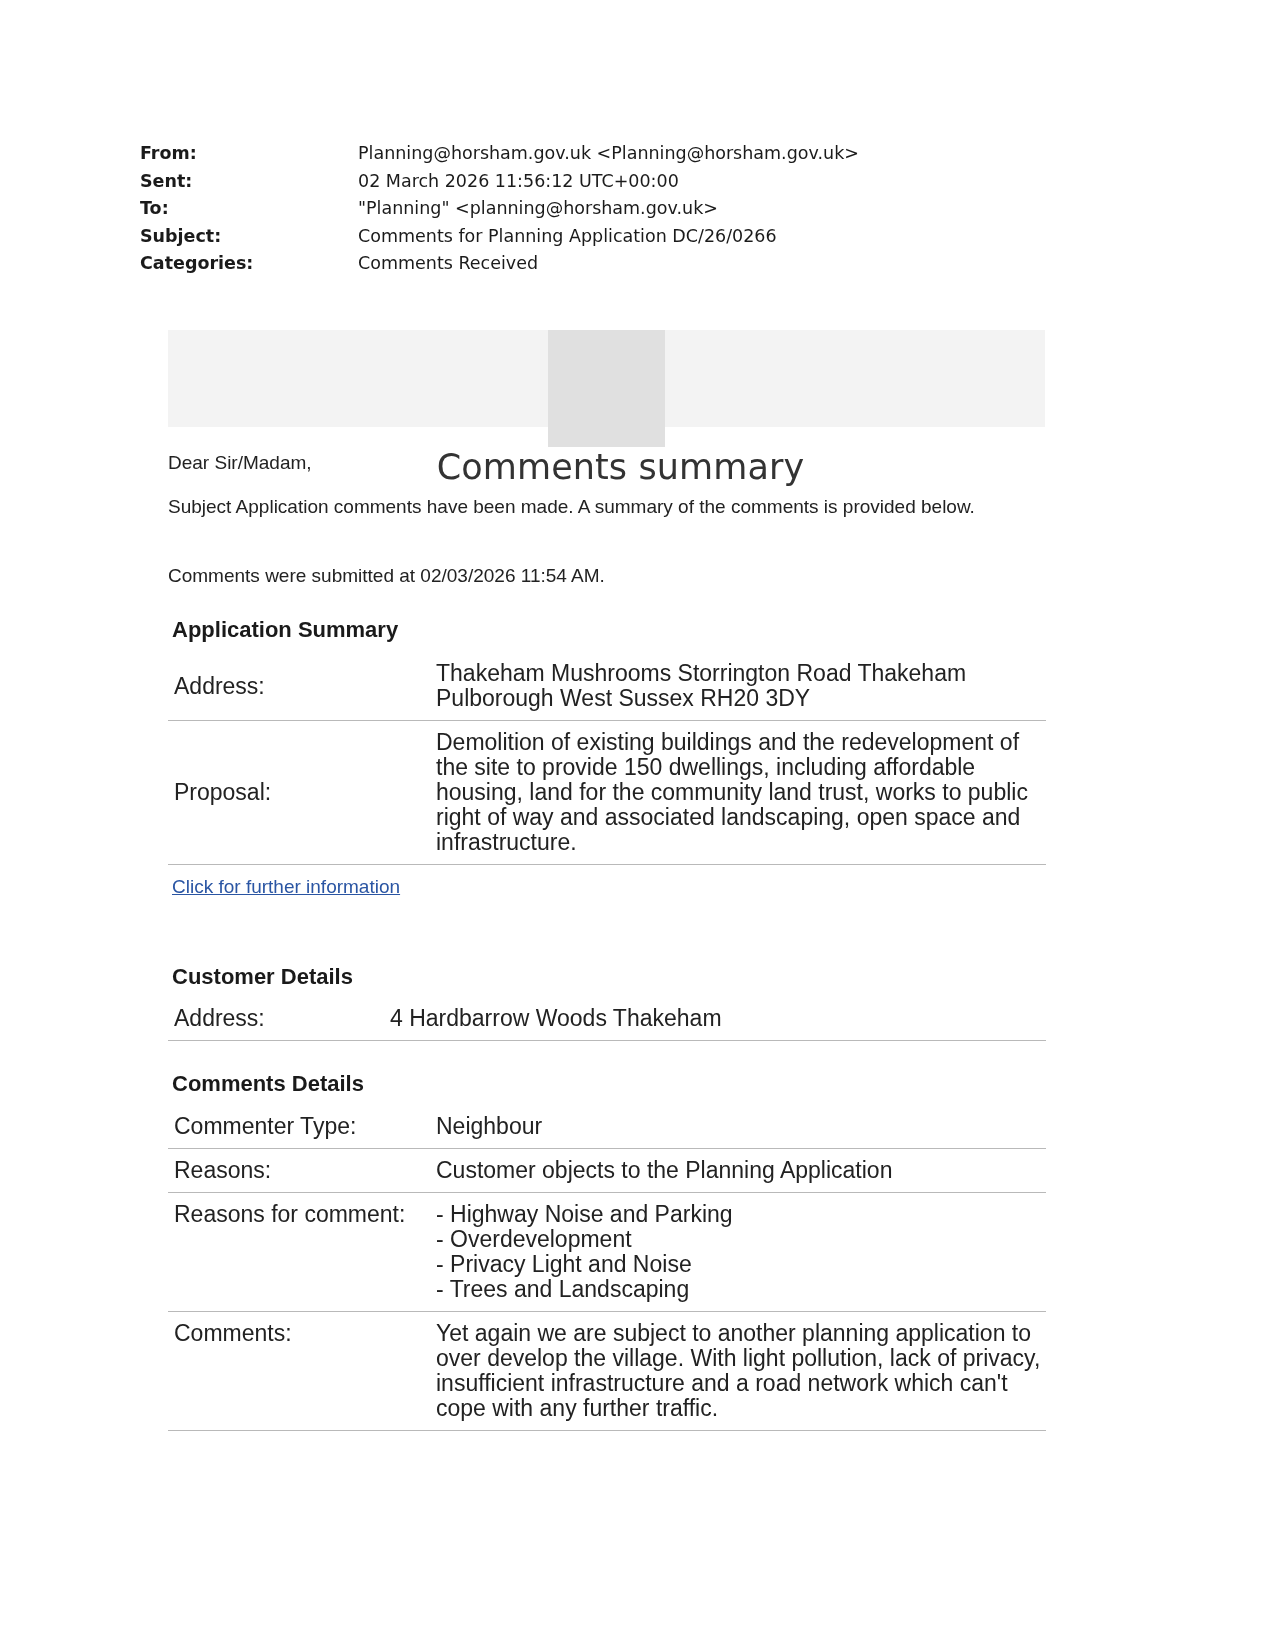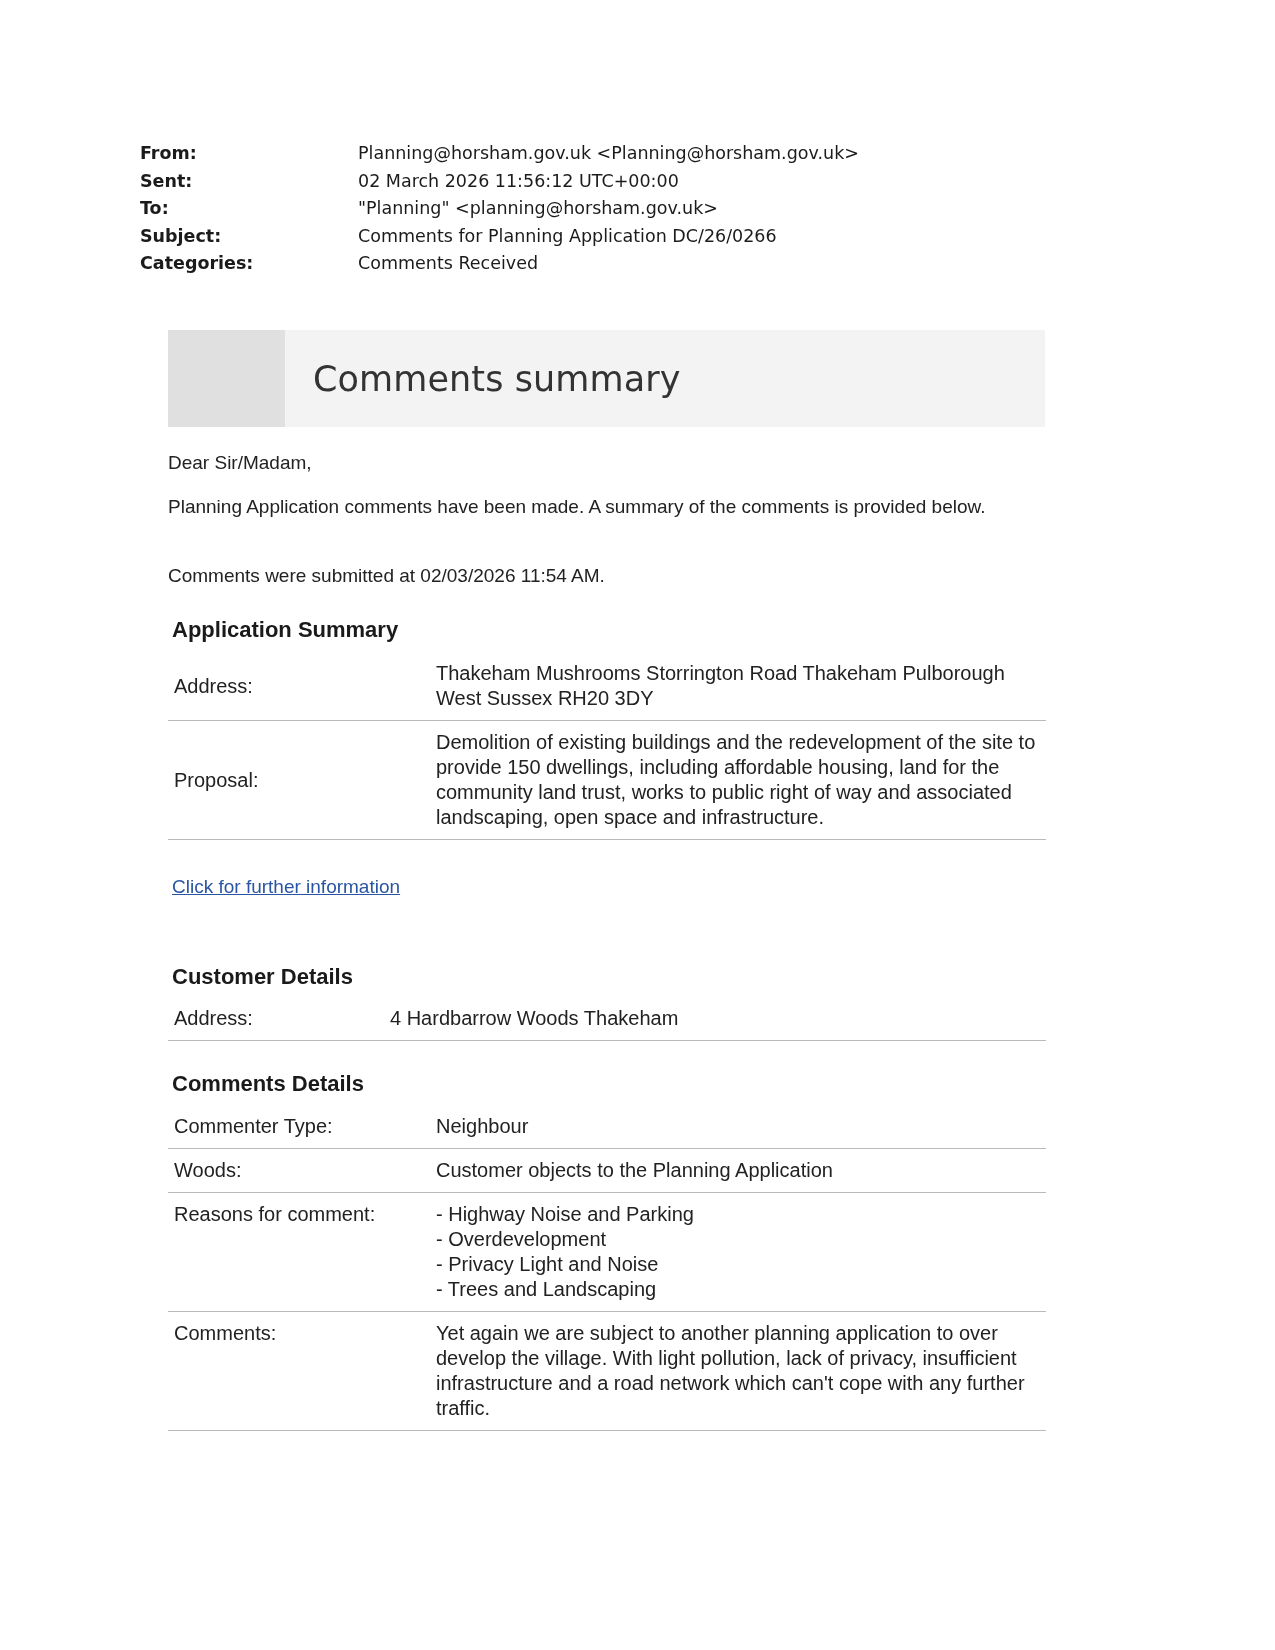--- a/index.html
+++ b/index.html
@@ -49,20 +49,21 @@
   
   .banner {
     position: absolute;
     left: 168px;
     top: 330px;
     width: 877px;
     height: 97px;
     background: #f3f3f3;
     display: flex;
     align-items: center;
+    flex-direction: column;
   }
   .banner-swatch {
     width: 117px;
     height: 97px;
     background: #e0e0e0;
     flex: 0 0 117px;
   }
   .banner-title {
     font-family: "DejaVu Sans", sans-serif;
     font-size: 35px;
@@ -98,21 +99,21 @@
   #h-customer { top: 964px; }
   #h-comments { top: 1071px; }
 
   
   .dl-table {
     position: absolute;
     left: 168px;
     width: 878px;
     border-collapse: collapse;
     font-family: "Liberation Sans", sans-serif;
-    font-size: 20px;
+    font-size: 23px;
     color: #222222;
   }
   .dl-table td {
     vertical-align: top;
     padding: 9px 4px 9px 6px;
     line-height: 25px;
     border-bottom: 1px solid #b9b9b9;
   }
   .dl-table tr:first-child td { border-top: none; }
   .dl-table td.key {
@@ -170,21 +171,21 @@
       <div class="mail-value">Comments Received</div>
     </div>
   </div>
 
   <div class="banner">
     <div class="banner-swatch"></div>
     <div class="banner-title">Comments summary</div>
   </div>
 
   <div class="body-text" id="greeting">Dear Sir/Madam,</div>
-  <div class="body-text" id="intro">Planning Application comments have been made. A summary of the comments is provided below.</div>
+  <div class="body-text" id="intro">Subject Application comments have been made. A summary of the comments is provided below.</div>
   <div class="body-text" id="submitted">Comments were submitted at 02/03/2026 11:54 AM.</div>
 
   <div class="section-heading" id="h-app-summary">Application Summary</div>
   <table class="dl-table" id="tbl-app">
     <tbody>
         <tr>
       <td class="key mid-key">Address:</td>
       <td class="val">Thakeham Mushrooms Storrington Road Thakeham Pulborough West Sussex RH20 3DY</td>
     </tr>
     <tr>
@@ -207,21 +208,21 @@
     </table>
 
   <div class="section-heading" id="h-comments">Comments Details</div>
   <table class="dl-table" id="tbl-comments">
     <tbody>
         <tr>
       <td class="key mid-key">Commenter Type:</td>
       <td class="val">Neighbour</td>
     </tr>
     <tr>
-      <td class="key mid-key">Woods:</td>
+      <td class="key mid-key">Reasons:</td>
       <td class="val">Customer objects to the Planning Application</td>
     </tr>
     <tr>
       <td class="key">Reasons for comment:</td>
       <td class="val">
         <span class="reasons-line">- Highway Noise and Parking</span>
         <span class="reasons-line">- Overdevelopment</span>
         <span class="reasons-line">- Privacy Light and Noise</span>
         <span class="reasons-line">- Trees and Landscaping</span>
       </td>

